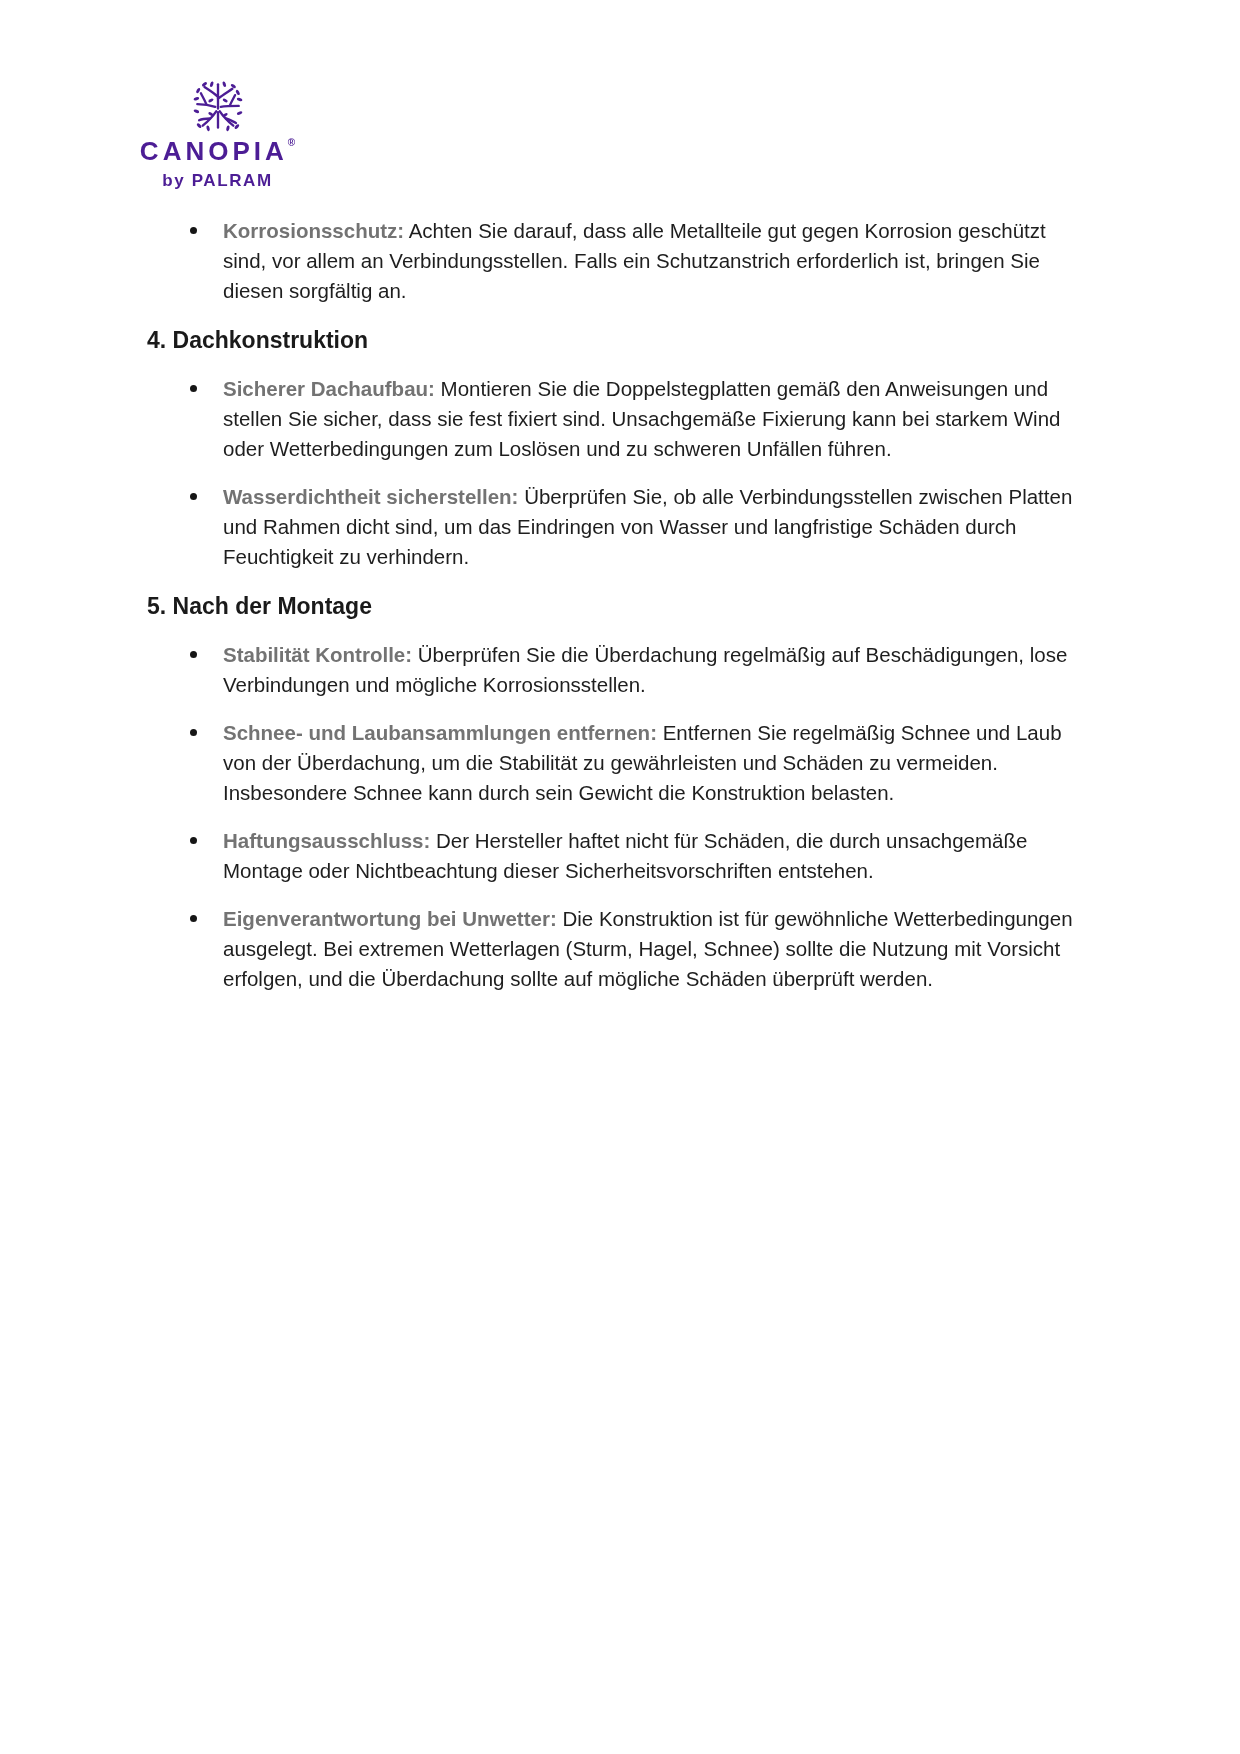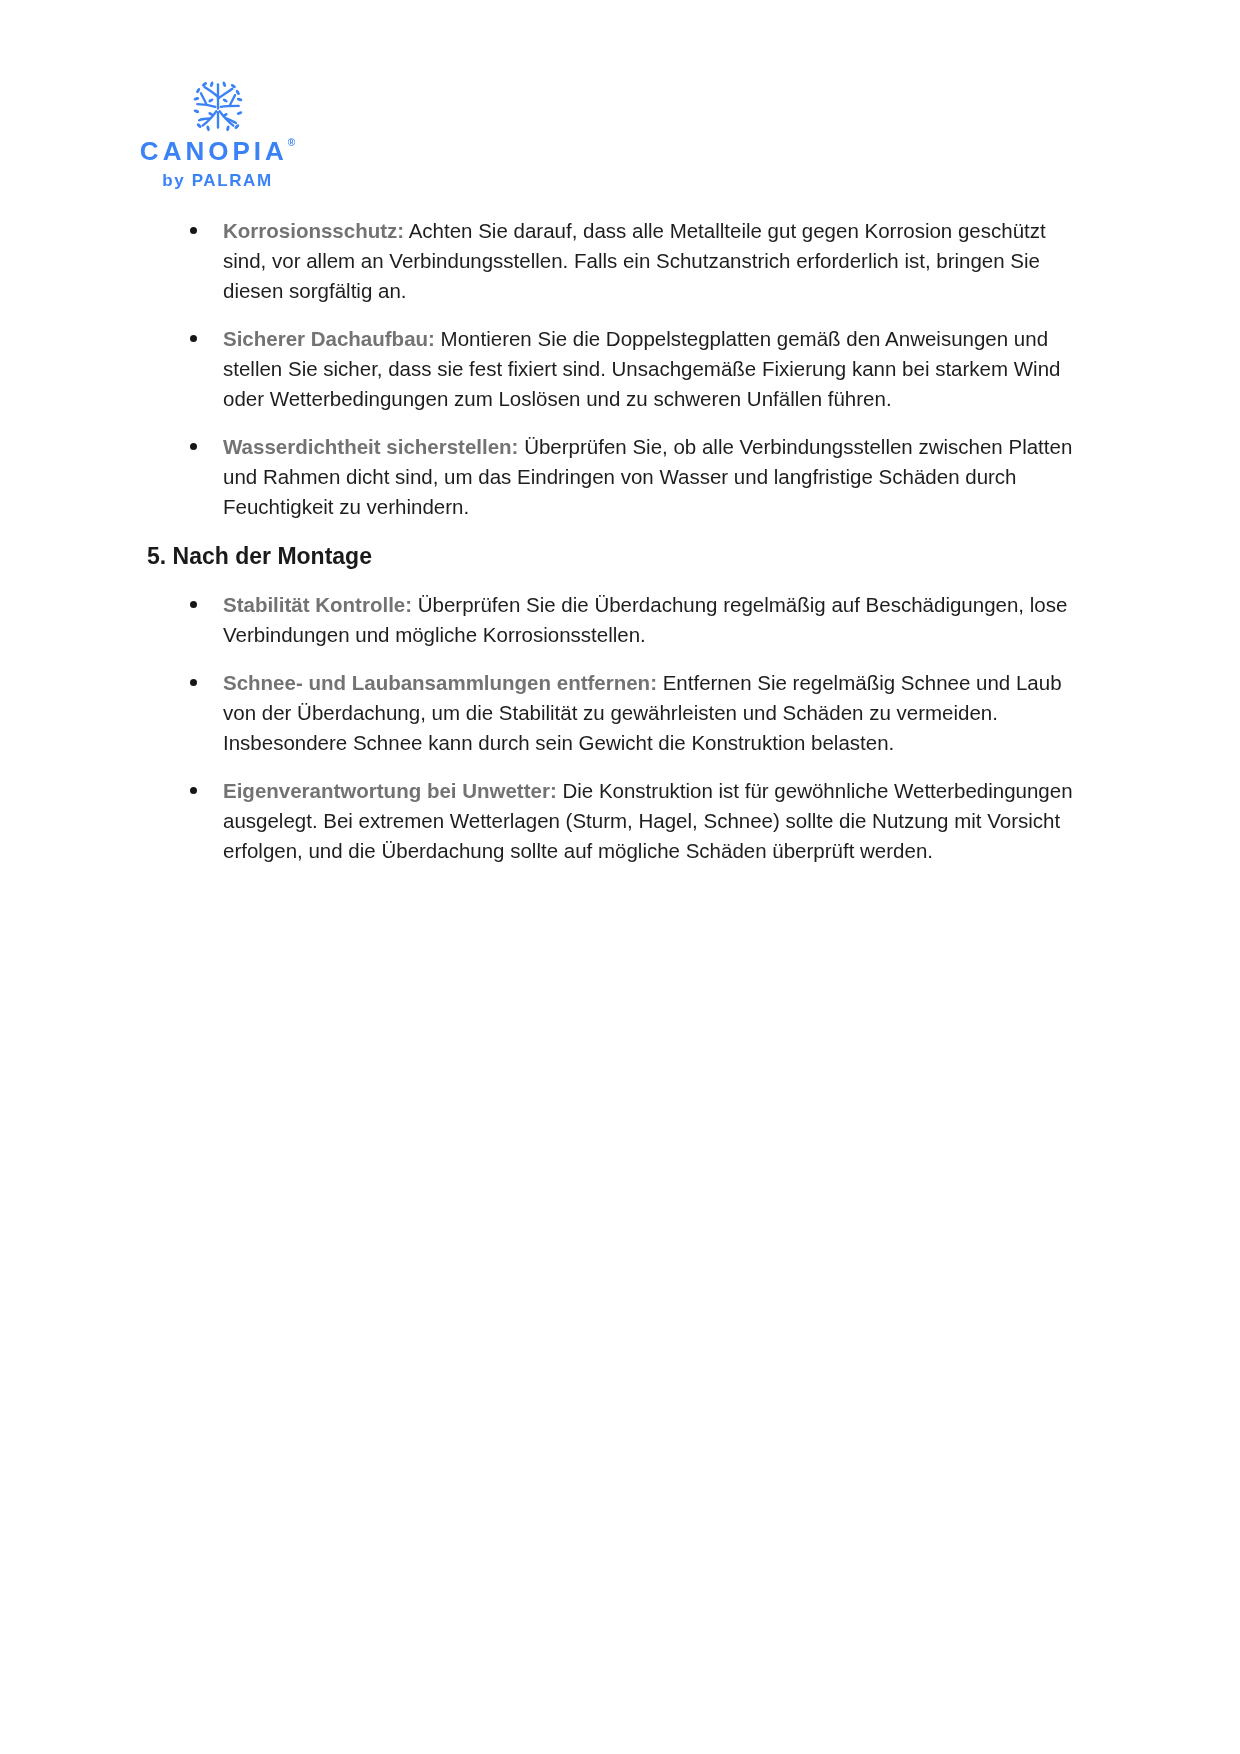--- a/index.html
+++ b/index.html
@@ -100,21 +100,21 @@
   ul.doc-bullets p strong {
     font-weight: 700;
     color: #737373;
   }
 </style>
 </head>
 <body>
 
 <div class="page">
 
-  <header class="logo" style="color: #3b82f6;">
+  <header class="logo" style="color: #4c1d95;">
     <svg class="tree" viewBox="0 0 60 64" fill="none" stroke="currentColor" stroke-width="2.6" stroke-linecap="round">
 
       <path d="M30 36 C30 28 30 19 30 9"></path>
       <path d="M30 23 C26 19 21 16 15 12"></path>
       <path d="M30 25 C35 21 40 18 46 14"></path>
       <path d="M27 34 C21 32 15 31 7 31"></path>
       <path d="M17 31 C15 26 13 23 11 19"></path>
       <path d="M33 34 C39 33 45 33 53 33"></path>
       <path d="M43 33 C45 28 47 25 49 21"></path>
       <path d="M28 39 C24 45 19 50 13 55"></path>
@@ -149,20 +149,21 @@
   </header>
 
   <main class="content">
 
   <ul class="doc-bullets">
         <li>
           <span class="dot"></span>
           <p><strong>Korrosionsschutz:</strong> Achten Sie darauf, dass alle Metallteile gut gegen Korrosion geschützt sind, vor allem an Verbindungsstellen. Falls ein Schutzanstrich erforderlich ist, bringen Sie diesen sorgfältig an.</p>
         </li>
       </ul>
+      <h2 class="doc-heading">4. Dachkonstruktion</h2>
       <ul class="doc-bullets">
         <li>
           <span class="dot"></span>
           <p><strong>Sicherer Dachaufbau:</strong> Montieren Sie die Doppelstegplatten gemäß den Anweisungen und stellen Sie sicher, dass sie fest fixiert sind. Unsachgemäße Fixierung kann bei starkem Wind oder Wetterbedingungen zum Loslösen und zu schweren Unfällen führen.</p>
         </li>
         <li>
           <span class="dot"></span>
           <p><strong>Wasserdichtheit sicherstellen:</strong> Überprüfen Sie, ob alle Verbindungsstellen zwischen Platten und Rahmen dicht sind, um das Eindringen von Wasser und langfristige Schäden durch Feuchtigkeit zu verhindern.</p>
         </li>
       </ul>
@@ -173,18 +174,22 @@
           <p><strong>Stabilität Kontrolle:</strong> Überprüfen Sie die Überdachung regelmäßig auf Beschädigungen, lose Verbindungen und mögliche Korrosionsstellen.</p>
         </li>
         <li>
           <span class="dot"></span>
           <p><strong>Schnee- und Laubansammlungen entfernen:</strong> Entfernen Sie regelmäßig Schnee und Laub von der Überdachung, um die Stabilität zu gewährleisten und Schäden zu vermeiden. Insbesondere Schnee kann durch sein Gewicht die Konstruktion belasten.</p>
         </li>
       </ul>
       <ul class="doc-bullets">
         <li>
           <span class="dot"></span>
+          <p><strong>Haftungsausschluss:</strong> Der Hersteller haftet nicht für Schäden, die durch unsachgemäße Montage oder Nichtbeachtung dieser Sicherheitsvorschriften entstehen.</p>
+        </li>
+        <li>
+          <span class="dot"></span>
           <p><strong>Eigenverantwortung bei Unwetter:</strong> Die Konstruktion ist für gewöhnliche Wetterbedingungen ausgelegt. Bei extremen Wetterlagen (Sturm, Hagel, Schnee) sollte die Nutzung mit Vorsicht erfolgen, und die Überdachung sollte auf mögliche Schäden überprüft werden.</p>
         </li>
       </ul>
     </main>
 
 </div>
 
 </body></html>

